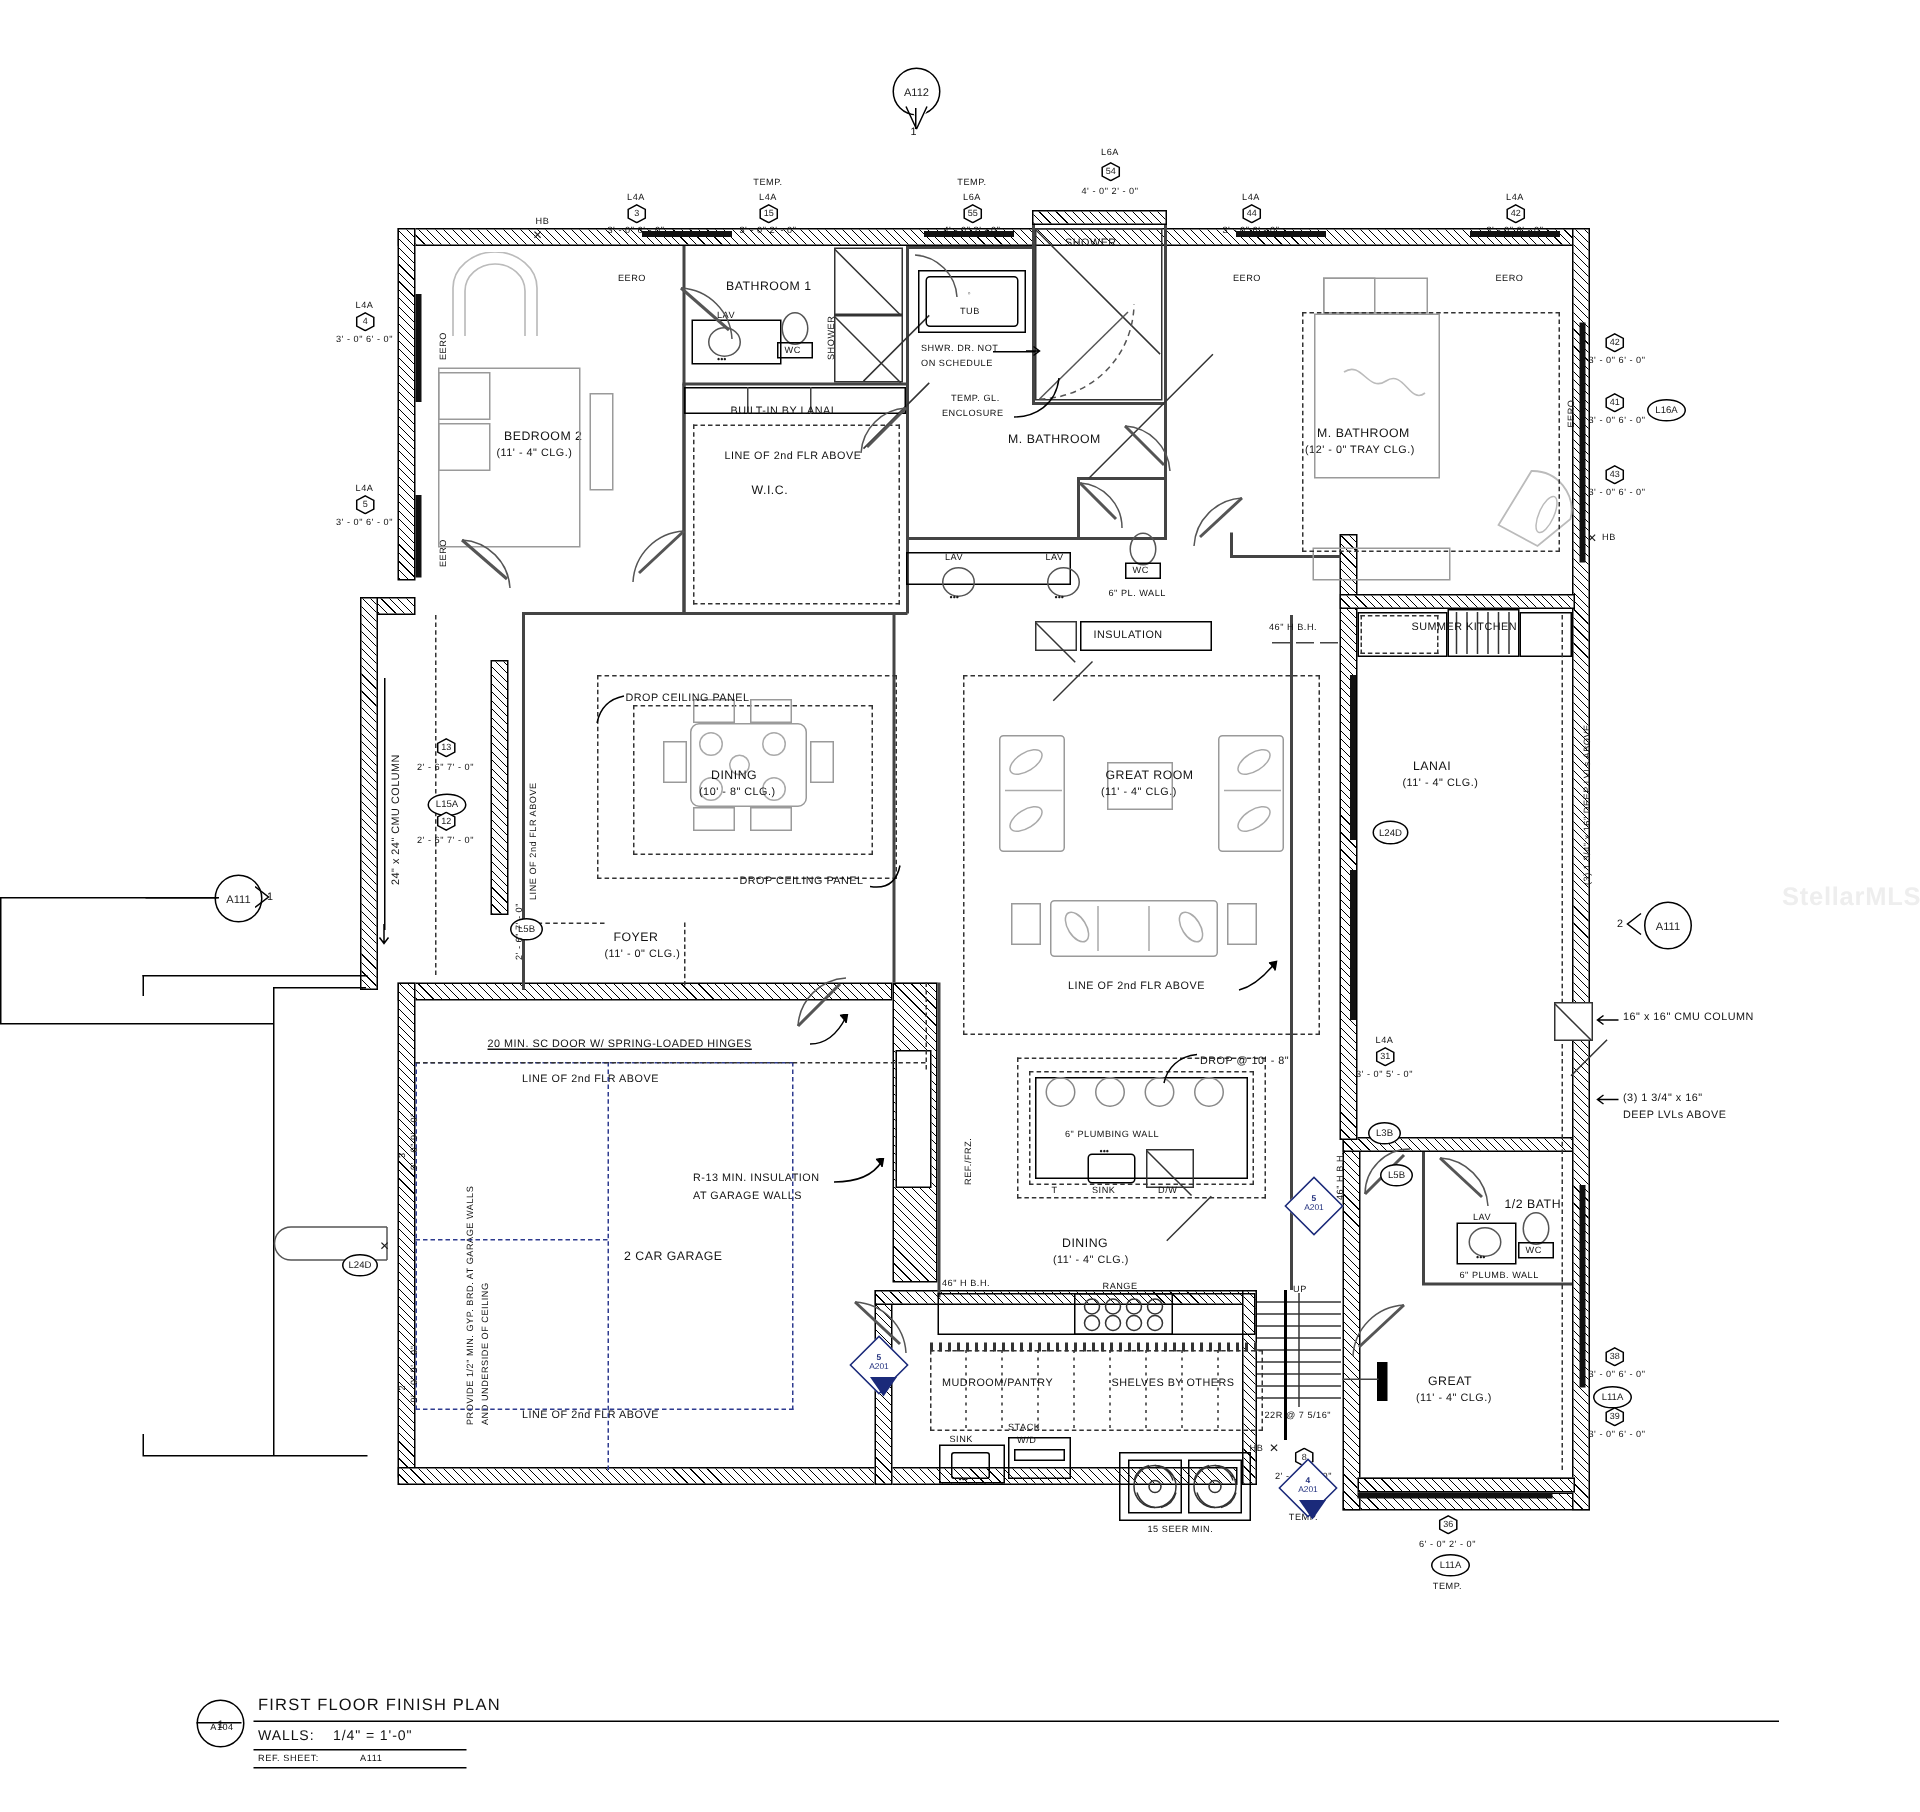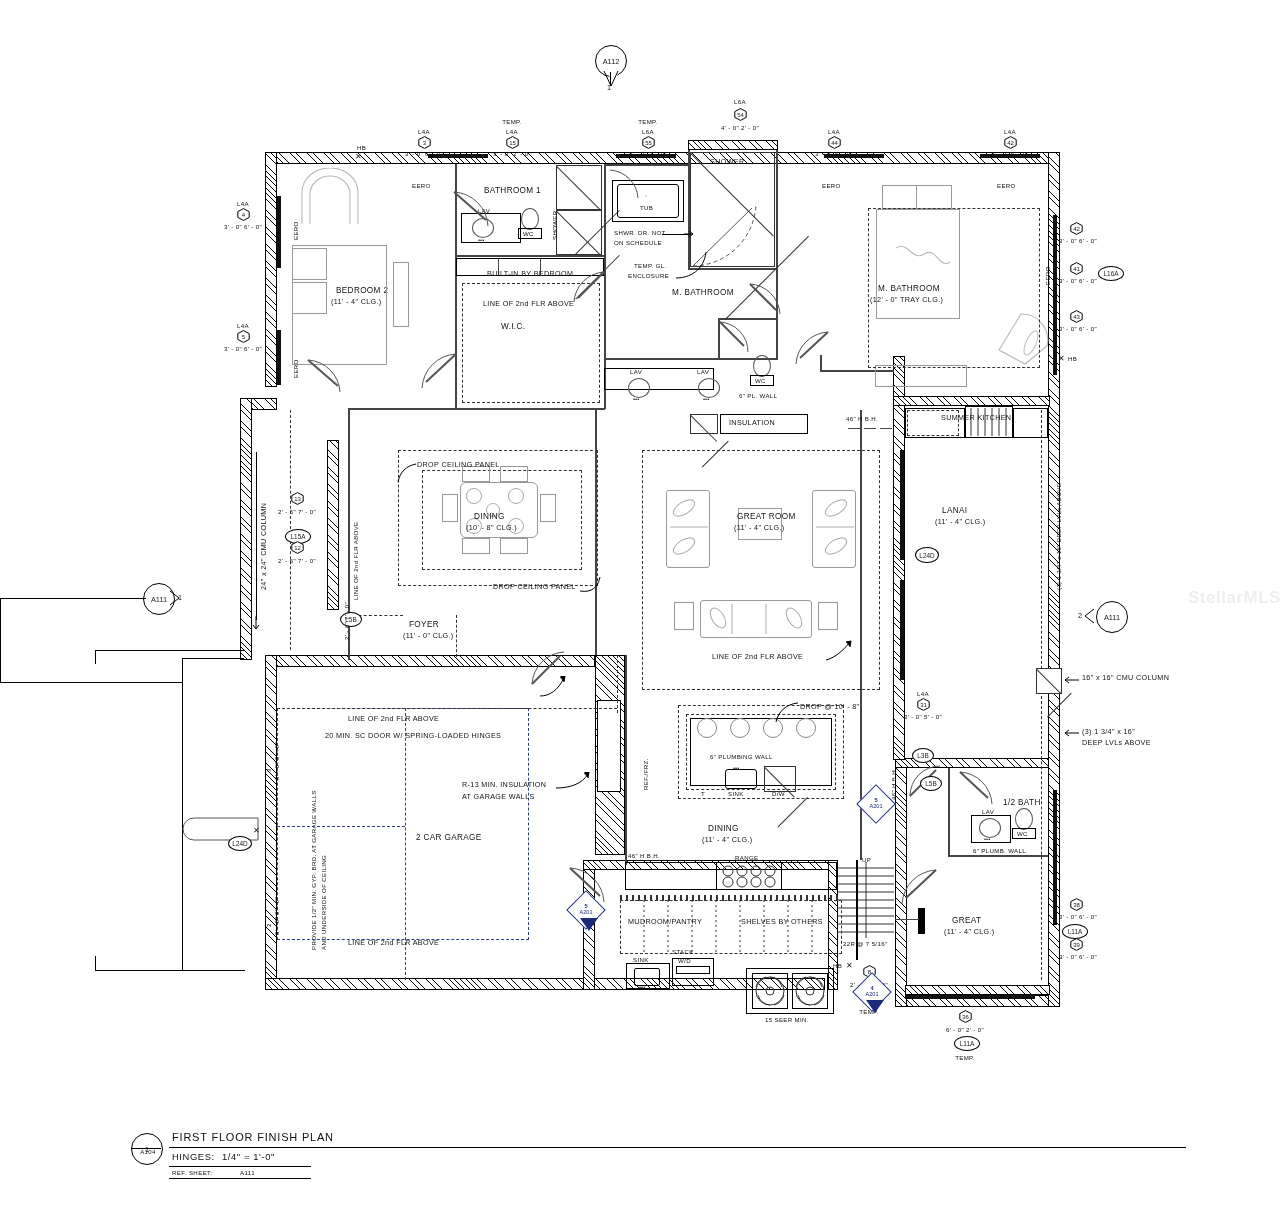--- a/index.html
+++ b/index.html
@@ -200,21 +200,21 @@
   <div class="oval" style="left:521px;top:208px;width:18px;height:22px;"></div>
   <div class="solidbox" style="left:518px;top:228px;width:24px;height:11px;"></div>
   <div class="txt t6" style="left:523px;top:230px;">WC</div>
   <div class="xbox" style="left:556px;top:165px;width:46px;height:45px;"></div>
   <div class="xbox" style="left:556px;top:210px;width:46px;height:45px;"></div>
   <div class="txt t6 vert" style="left:551px;top:240px;">SHOWER</div>
 
   <div class="solidbox" style="left:456px;top:258px;width:148px;height:18px;"></div>
   <div class="ln lnv thin" style="left:498px;top:258px;height:18px;width:1px;"></div>
   <div class="ln lnv thin" style="left:540px;top:258px;height:18px;width:1px;"></div>
-  <div class="txt t7" style="left:487px;top:270px;">BUILT-IN BY BEDROOM</div>
+  <div class="txt t7" style="left:487px;top:270px;">BUILT-IN BY LANAI</div>
 
   <div class="dashbox" style="left:462px;top:283px;width:138px;height:120px;"></div>
   <div class="txt t7" style="left:483px;top:300px;">LINE OF 2nd FLR ABOVE</div>
   <div class="txt t8" style="left:501px;top:322px;">W.I.C.</div>
 
   <div class="solidbox" style="left:612px;top:180px;width:72px;height:42px;"></div>
   <div class="solidbox" style="left:617px;top:184px;width:62px;height:34px;border-radius:3px;"></div>
   <div class="txt t6" style="left:640px;top:204px;">TUB</div>
   <div class="ab" style="left:645px;top:193px;font-size:6px;color:#555;">◦</div>
 
@@ -380,21 +380,21 @@
   <div class="txt t8" style="left:409px;top:620px;">FOYER</div>
   <div class="txt t7" style="left:403px;top:632px;">(11' - 0" CLG.)</div>
   <div class="dash" style="left:348px;top:615px;width:55px;"></div>
   <div class="dashv" style="left:456px;top:615px;height:42px;"></div>
   <div class="arcsym" style="left:340px;top:612px;width:20px;height:13px;">
     <span>L5B</span>
   </div>
   <div class="txt t6 vert" style="left:343px;top:640px;">2' - 6" 7' - 0"</div>
 
   <div class="txt t8" style="left:416px;top:833px;">2 CAR GARAGE</div>
-  <div class="txt t7" style="left:325px;top:732px;">20 MIN. SC DOOR W/ SPRING-LOADED HINGES</div>
+  <div class="txt t7" style="left:325px;top:692px;text-decoration:underline;">20 MIN. SC DOOR W/ SPRING-LOADED HINGES</div>
   <div class="txt t7" style="left:348px;top:715px;">LINE OF 2nd FLR ABOVE</div>
   <div class="txt t7" style="left:348px;top:939px;">LINE OF 2nd FLR ABOVE</div>
   <div class="txt t7" style="left:462px;top:781px;">R-13 MIN. INSULATION</div>
   <div class="txt t7" style="left:462px;top:793px;">AT GARAGE WALLS</div>
   <svg class="ab" style="left:556px;top:772px;" width="34" height="24">
     <path d="M0 16 C14 16 26 12 32 2" stroke="#000" stroke-width="1" fill="none"></path>
     <path d="M28 1 L33 0 L32 6" stroke="#000" stroke-width="1" fill="#000"></path>
   </svg>
   <div class="txt t6 vert" style="left:310px;top:950px;">PROVIDE 1/2" MIN. GYP. BRD. AT GARAGE WALLS</div>
   <div class="txt t6 vert" style="left:320px;top:950px;">AND UNDERSIDE OF CEILING</div>
@@ -800,20 +800,20 @@
   <div class="ab" style="left:580px;top:918px;width:0;height:0;border-left:9px solid transparent;border-right:9px solid transparent;border-top:13px solid #1b2a7a;"></div>
   <div class="ab" style="left:866px;top:1000px;width:0;height:0;border-left:9px solid transparent;border-right:9px solid transparent;border-top:13px solid #1b2a7a;"></div>
 
   <div class="bub" style="left:131px;top:1133px;">
     <span>1</span>
   </div>
   <div class="txt t6" style="left:134px;top:1148px;width:28px;text-align:center;">A104</div>
   <div class="ln lnh" style="left:131px;top:1148px;width:30px;"></div>
   <div class="txt t11" style="left:172px;top:1131px;letter-spacing:.8px;">FIRST FLOOR FINISH PLAN</div>
   <div class="titlerule" style="left:169px;top:1147px;width:1017px;"></div>
-  <div class="txt t9" style="left:172px;top:1152px;letter-spacing:.6px;">HINGES:</div>
+  <div class="txt t9" style="left:172px;top:1152px;letter-spacing:.6px;">WALLS:</div>
   <div class="txt t9" style="left:222px;top:1152px;letter-spacing:.6px;">1/4" = 1'-0"</div>
   <div class="ulrule" style="left:169px;top:1166px;width:142px;"></div>
   <div class="txt t6" style="left:172px;top:1169px;letter-spacing:.4px;">REF. SHEET:</div>
   <div class="txt t6" style="left:240px;top:1169px;letter-spacing:.4px;">A111</div>
   <div class="ulrule" style="left:169px;top:1178px;width:142px;"></div>
 
 </div>
 
 </body></html>

